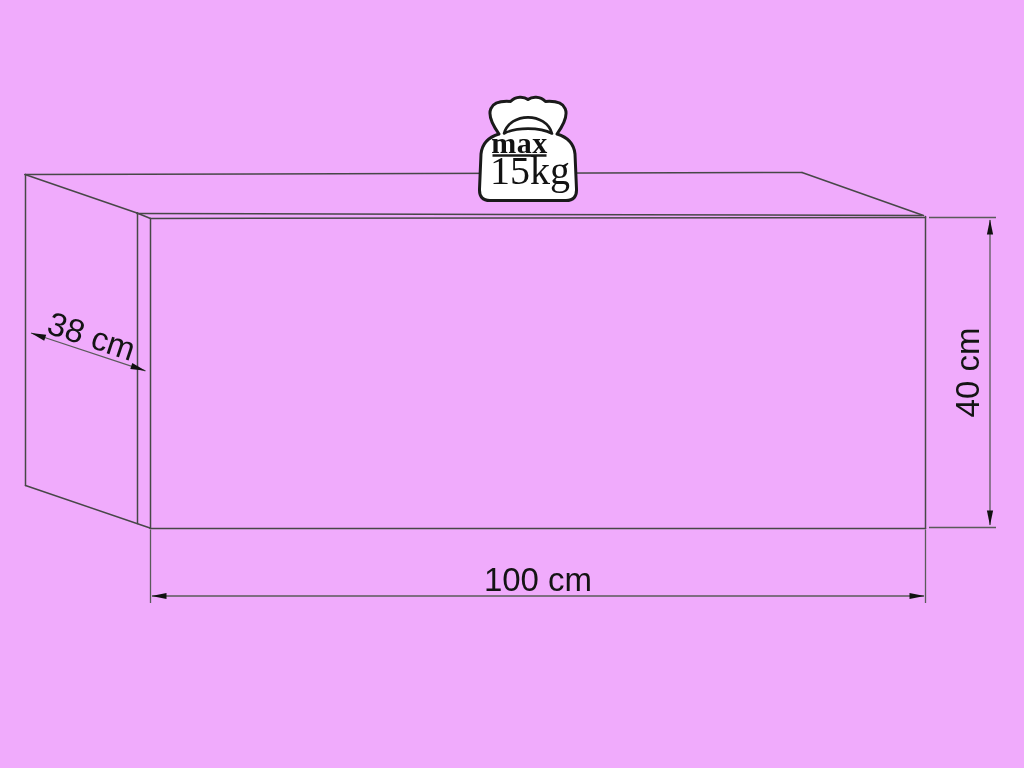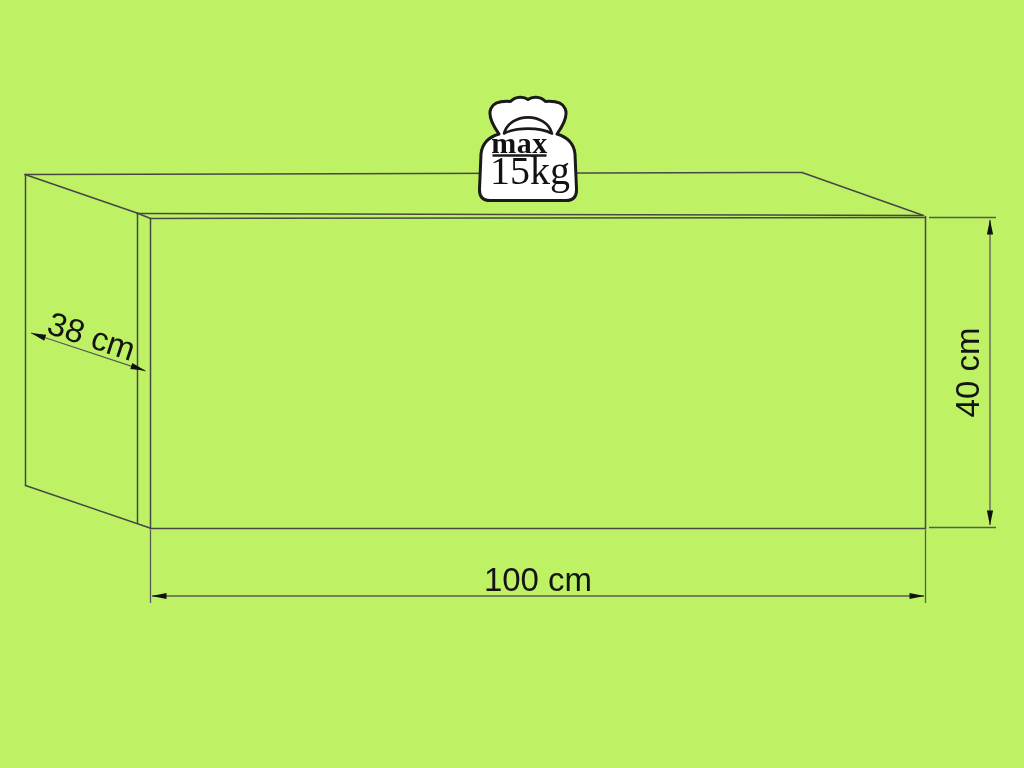--- a/index.html
+++ b/index.html
@@ -1,20 +1,20 @@
 <!DOCTYPE html>
 <html><head>
 <meta charset="utf-8">
 <style>
   html, body { margin: 0; padding: 0; background: #ffffff; }
   .stage {
     position: relative;
     width: 1024px;
     height: 768px;
-    background: #bef264;
+    background: #f0abfc;
     overflow: hidden;
     font-family: "Liberation Sans", sans-serif;
   }
   svg { display: block; width: 1024px; height: 768px; }
 
   
   .cab { fill: none; stroke: #474747; stroke-width: 1.5; stroke-linecap: round; }
 
   
   .dim { stroke: #5a5a5a; stroke-width: 1.3; }

